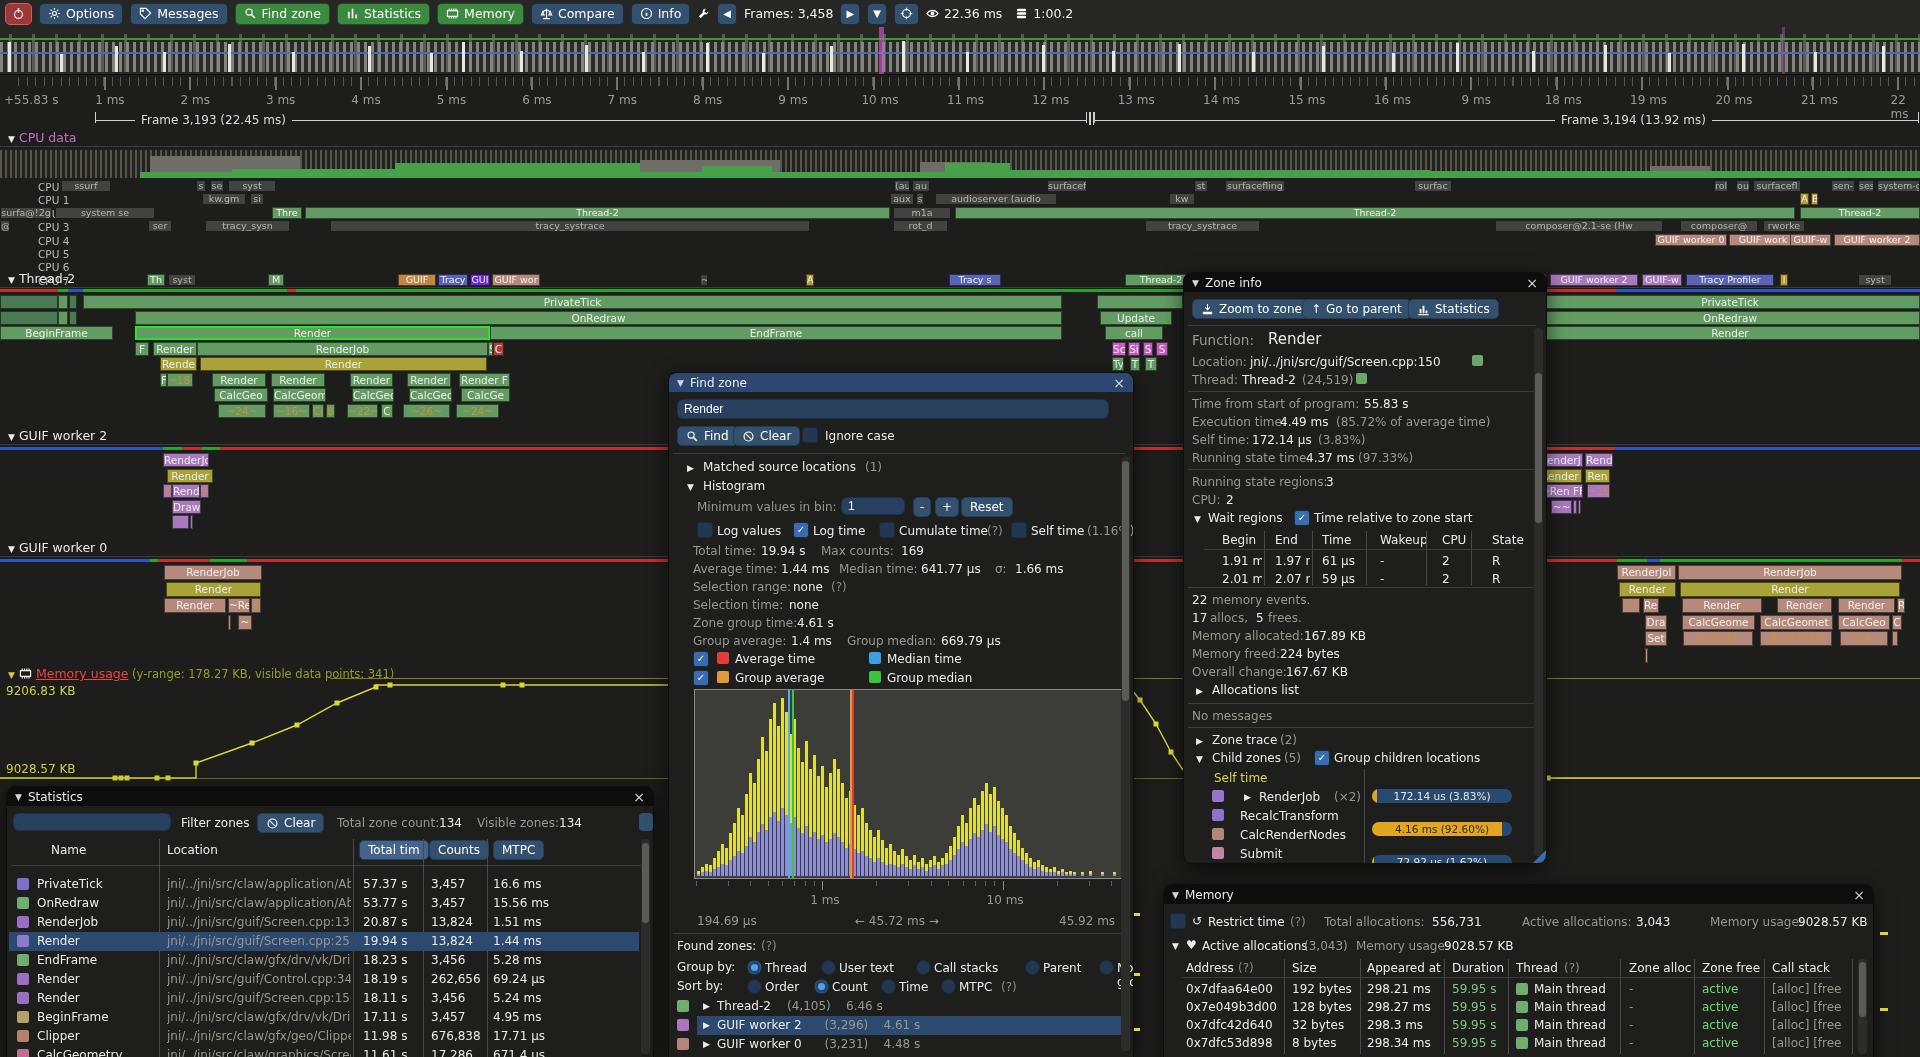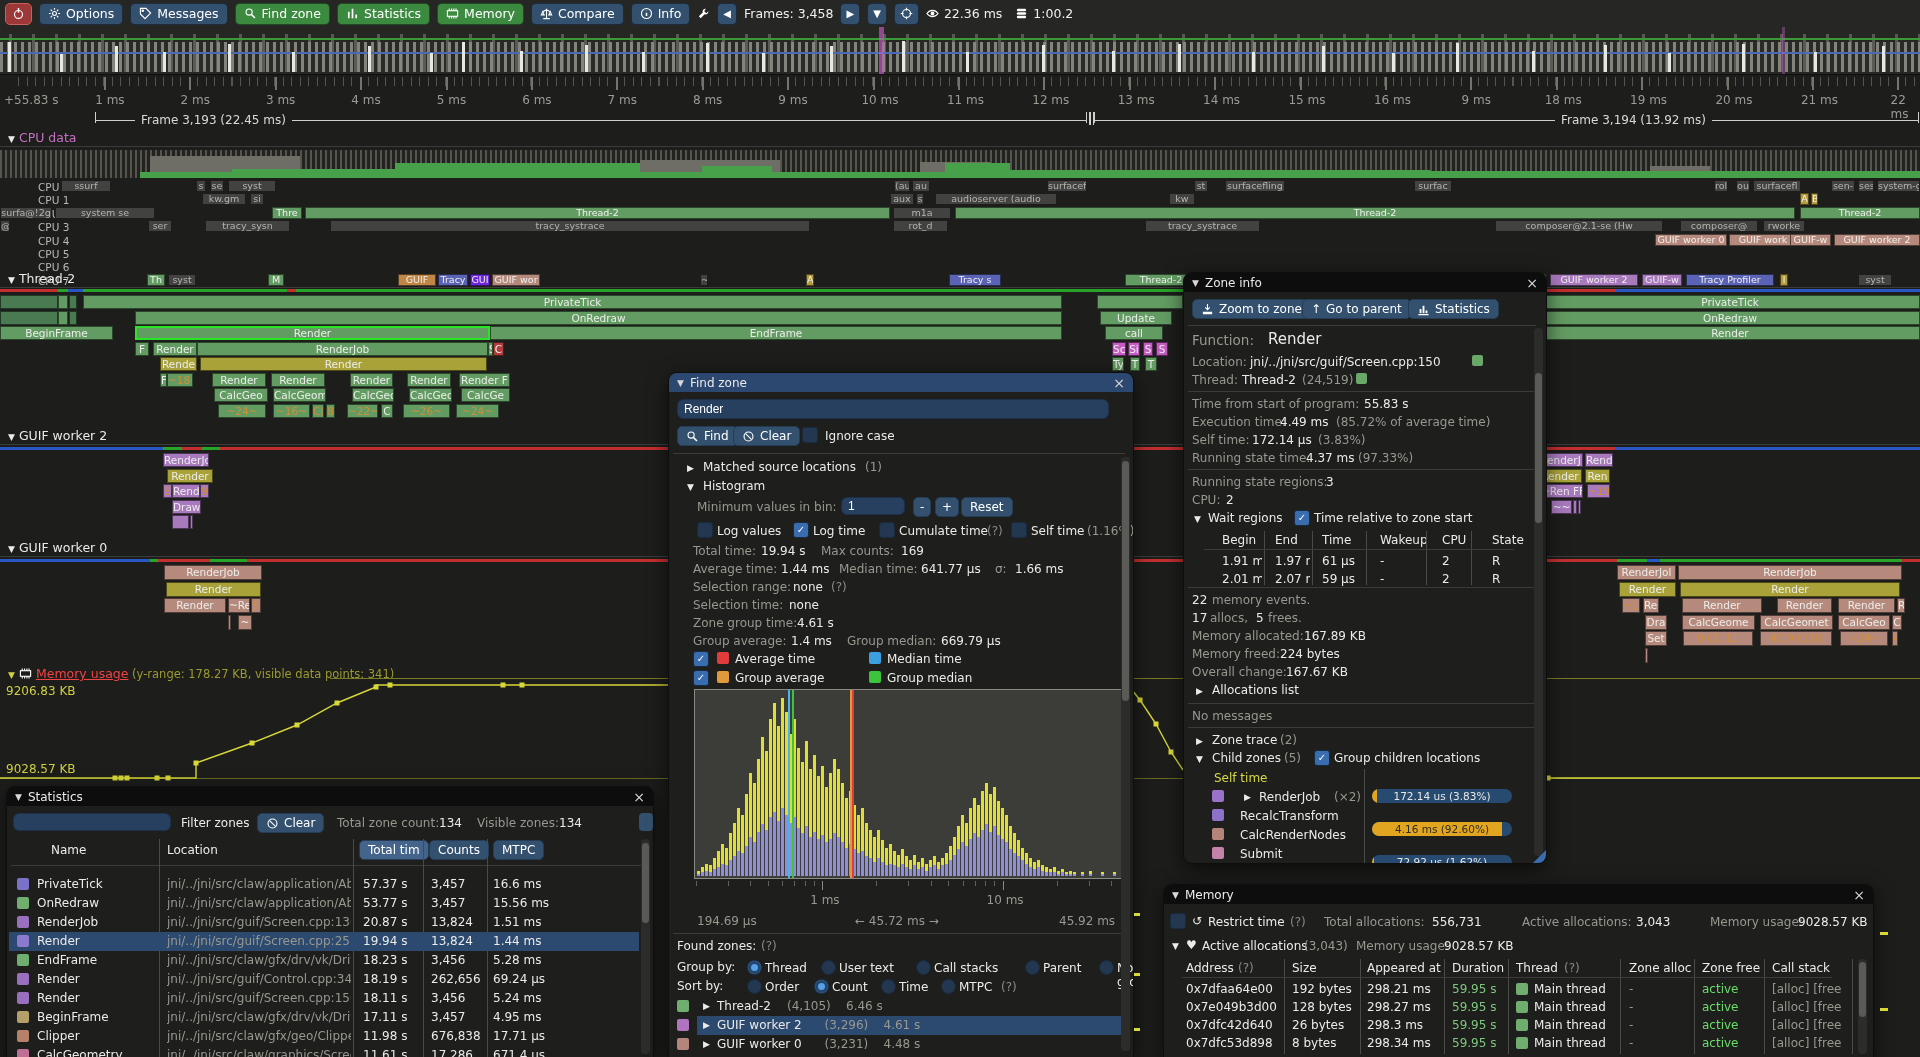--- a/index.html
+++ b/index.html
@@ -1242,21 +1242,21 @@
           <div class="val abs" style="left: 203px; top: 1px;">298.27 ms</div>
           <div class="abs" style="left: 288px; top: 1px; color: rgb(126, 200, 126);">59.95 s</div>
           <div class="sw abs" style="left: 352px; top: 2px; background: rgb(111, 174, 111);"></div>
           <div class="val abs" style="left: 370px; top: 1px;">Main thread</div>
           <div class="lbl abs" style="left: 465px; top: 1px;">-</div>
           <div class="abs" style="left: 538px; top: 1px; color: rgb(106, 222, 106);">active</div>
           <div class="lbl abs" style="left: 608px; top: 1px; width: 86px; height: 16px; overflow: hidden; white-space: nowrap;">[alloc]   [free</div>
         </div>
         <div class="abs" style="left: 0px; top: 132px; width: 700px; height: 18px;">
           <div class="val abs" style="left: 22px; top: 1px;">0x7dfc42d640</div>
-          <div class="val abs" style="left: 128px; top: 1px;">26 bytes</div>
+          <div class="val abs" style="left: 128px; top: 1px;">32 bytes</div>
           <div class="val abs" style="left: 203px; top: 1px;">298.3 ms</div>
           <div class="abs" style="left: 288px; top: 1px; color: rgb(126, 200, 126);">59.95 s</div>
           <div class="sw abs" style="left: 352px; top: 2px; background: rgb(111, 174, 111);"></div>
           <div class="val abs" style="left: 370px; top: 1px;">Main thread</div>
           <div class="lbl abs" style="left: 465px; top: 1px;">-</div>
           <div class="abs" style="left: 538px; top: 1px; color: rgb(106, 222, 106);">active</div>
           <div class="lbl abs" style="left: 608px; top: 1px; width: 86px; height: 16px; overflow: hidden; white-space: nowrap;">[alloc]   [free</div>
         </div>
         <div class="abs" style="left: 0px; top: 150px; width: 700px; height: 18px;">
           <div class="val abs" style="left: 22px; top: 1px;">0x7dfc53d898</div>

